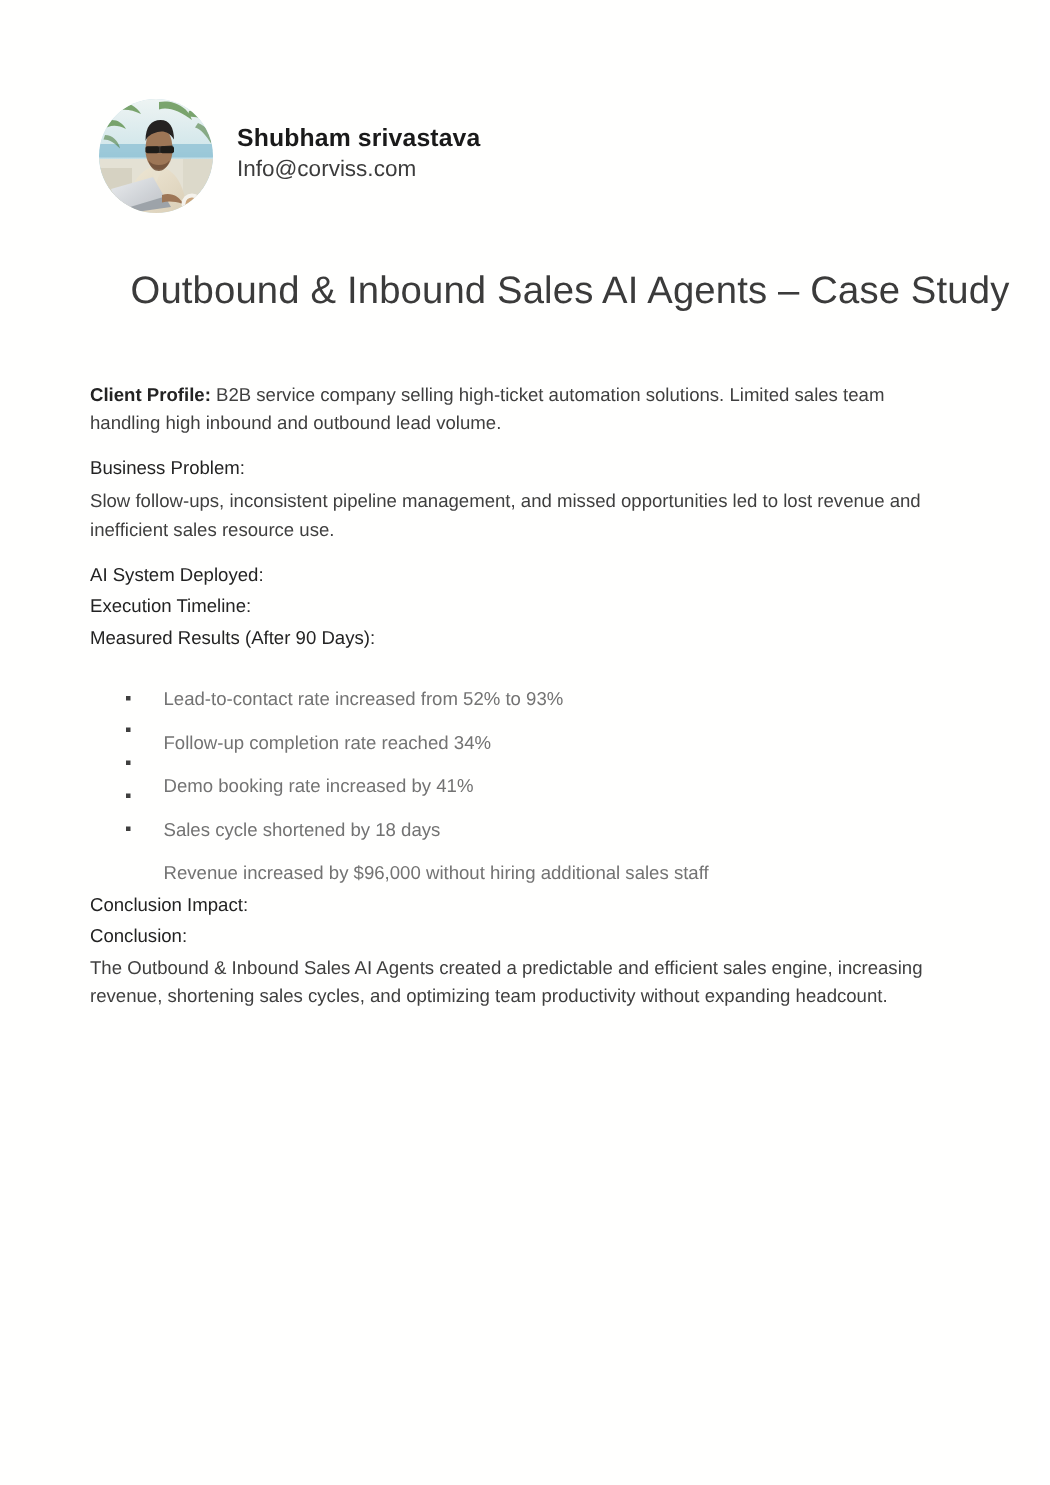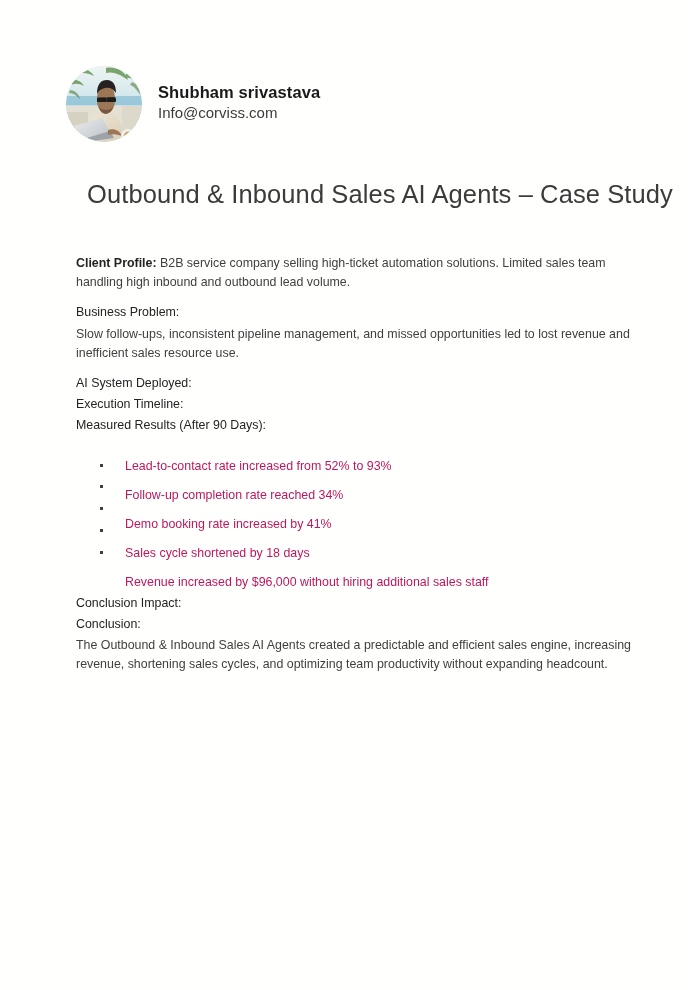--- a/index.html
+++ b/index.html
@@ -73,21 +73,21 @@
     font-weight: 300;
     color: #3b3b3b;
     letter-spacing: 0.1px;
     white-space: nowrap;
     margin-left: 20px;
   }
 
   
   .body-area {
     position: absolute;
-    left: 76px;
+    left: 60px;
     top: 254px;
     width: 562px;
   }
   .para {
     font-size: 12.4px;
     line-height: 19.2px;
     color: #3f3f3f;
     margin: 0 0 11px 0;
     text-align: left;
   }
@@ -125,21 +125,21 @@
   .bullet-lines {
     position: absolute;
     left: 49px;
     top: 0;
     width: 500px;
   }
   .bullet-line {
     position: absolute;
     font-size: 12.4px;
     line-height: 16px;
-    color: #be185d;
+    color: #737373;
     white-space: nowrap;
   }
 </style>
 </head>
 <body>
 
 <div class="page">
 
   <div class="profile">
 

